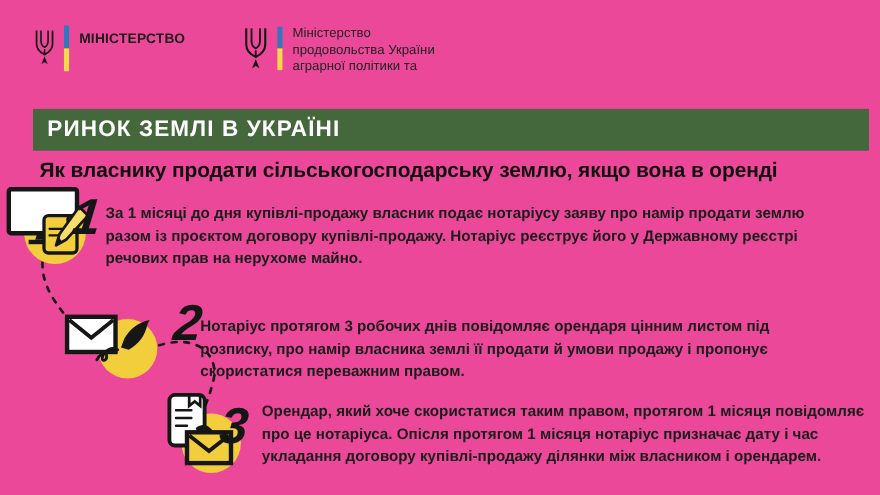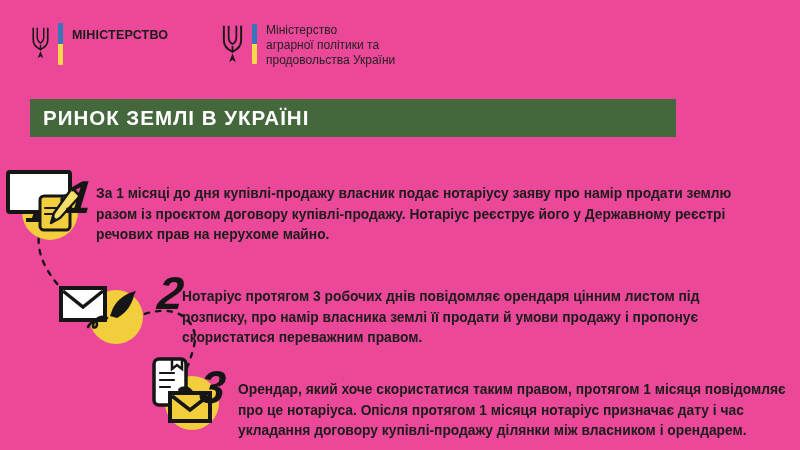--- a/index.html
+++ b/index.html
@@ -18,21 +18,21 @@
   .flagbar{width:5px;border-radius:1px;overflow:hidden;margin-left:7px;display:flex;flex-direction:column;}
   .flagbar .fb-blue{flex:1;background:var(--flag-blue);}
   .flagbar .fb-yellow{flex:1;background:var(--flag-yellow);}
   .logo-justice .flagbar{height:42px;margin-top:1px;}
   .logo-agrarian .flagbar{height:40px;margin-top:4px;}
   .logo-text{margin-left:9px;}
   .logo-justice .logo-text{font-weight:bold;font-size:12.5px;line-height:15px;letter-spacing:.2px;padding-top:6px;}
   .logo-agrarian .logo-text{font-weight:400;font-size:12px;line-height:15px;padding-top:3px;color:#222;}
   
   .banner{
-    position:absolute;left:30px;top:99px;width:646px;height:38px;background:var(--green);
+    position:absolute;left:30px;top:99px;width:760px;height:38px;background:var(--green);
     display:flex;align-items:center;
   }
   .banner h1{
     margin:0;padding-left:13px;color:#fff;font-size:20.5px;font-weight:bold;letter-spacing:1px;
   }
   
   .subtitle{
     position:absolute;left:36px;top:145px;margin:0;font-size:19px;font-weight:bold;color:#111;
     letter-spacing:-.1px;white-space:nowrap;
   }
@@ -47,21 +47,21 @@
     color:#151515;transform:skewX(-6deg);
   }
   .num-1{left:66px;top:174px;}
   .num-2{left:158px;top:270px;}
   .num-3{left:200px;top:364px;}
   .step-text{
     position:absolute;z-index:3;font-size:13.8px;font-weight:bold;line-height:20.5px;color:#1c1c1c;
   }
   .text-1{left:96px;top:184px;width:665px;}
   .text-2{left:182px;top:287px;width:560px;}
-  .text-3{left:238px;top:380px;width:548px;}
+  .text-3{left:238px;top:364px;width:548px;}
   .st{stroke:#161616;fill:none;}
 </style>
 </head>
 <body>
 
 <div class="canvas">
 
   <div class="logo logo-justice">
     <svg class="trident" width="21" height="42" viewBox="0 0 26 42">
       <path class="st" stroke-width="2" d="M4 2 v15 q0 8 9 12 q9 -4 9 -12 V2"></path>
@@ -84,29 +84,30 @@
       <path class="st" stroke-width="1.8" d="M9 2 v12 q0 5 4 7 q4 -2 4 -7 V2"></path>
       <path class="st" stroke-width="1.8" d="M13 23 v7"></path>
       <path d="M13 31 L9.5 40 L13 37.5 L16.5 40 Z" fill="#161616"></path>
     </svg>
     <div class="flagbar">
         <div class="fb-blue"></div>
         <div class="fb-yellow"></div>
       </div>
     <div class="logo-text">
       <div>Міністерство</div>
+      <div>продовольства України</div>
       <div>аграрної політики та</div>
-      <div>продовольства України</div>
     </div>
   </div>
 
   <div class="banner">
     <h1>РИНОК ЗЕМЛІ В УКРАЇНІ</h1>
   </div>
 
+  <h2 class="subtitle">Як власнику продати сільськогосподарську землю, якщо вона в оренді</h2>
 
   <svg class="connectors" width="800" height="450" viewBox="0 0 800 450">
     <path class="st" stroke-width="2.4" stroke-dasharray="4.5 7" stroke-linecap="round" d="M40 227 C35 252 44 268 62 290"></path>
     <path class="st" stroke-width="2.4" stroke-dasharray="4.5 7" stroke-linecap="round" d="M134 318 C176 299 200 321 194 346 C190 362 186 370 183 377"></path>
   </svg>
 
   <svg class="step-icon icon-1" width="84" height="76" viewBox="0 0 84 76">
     <circle cx="46" cy="44" r="28" fill="var(--yellow)"></circle>
     <rect x="4" y="4" width="62" height="40" rx="2" fill="#ffffff" stroke="#161616" stroke-width="4"></rect>
     <path d="M30 44 h12 l2 6 h-16 z" fill="#161616"></path>

